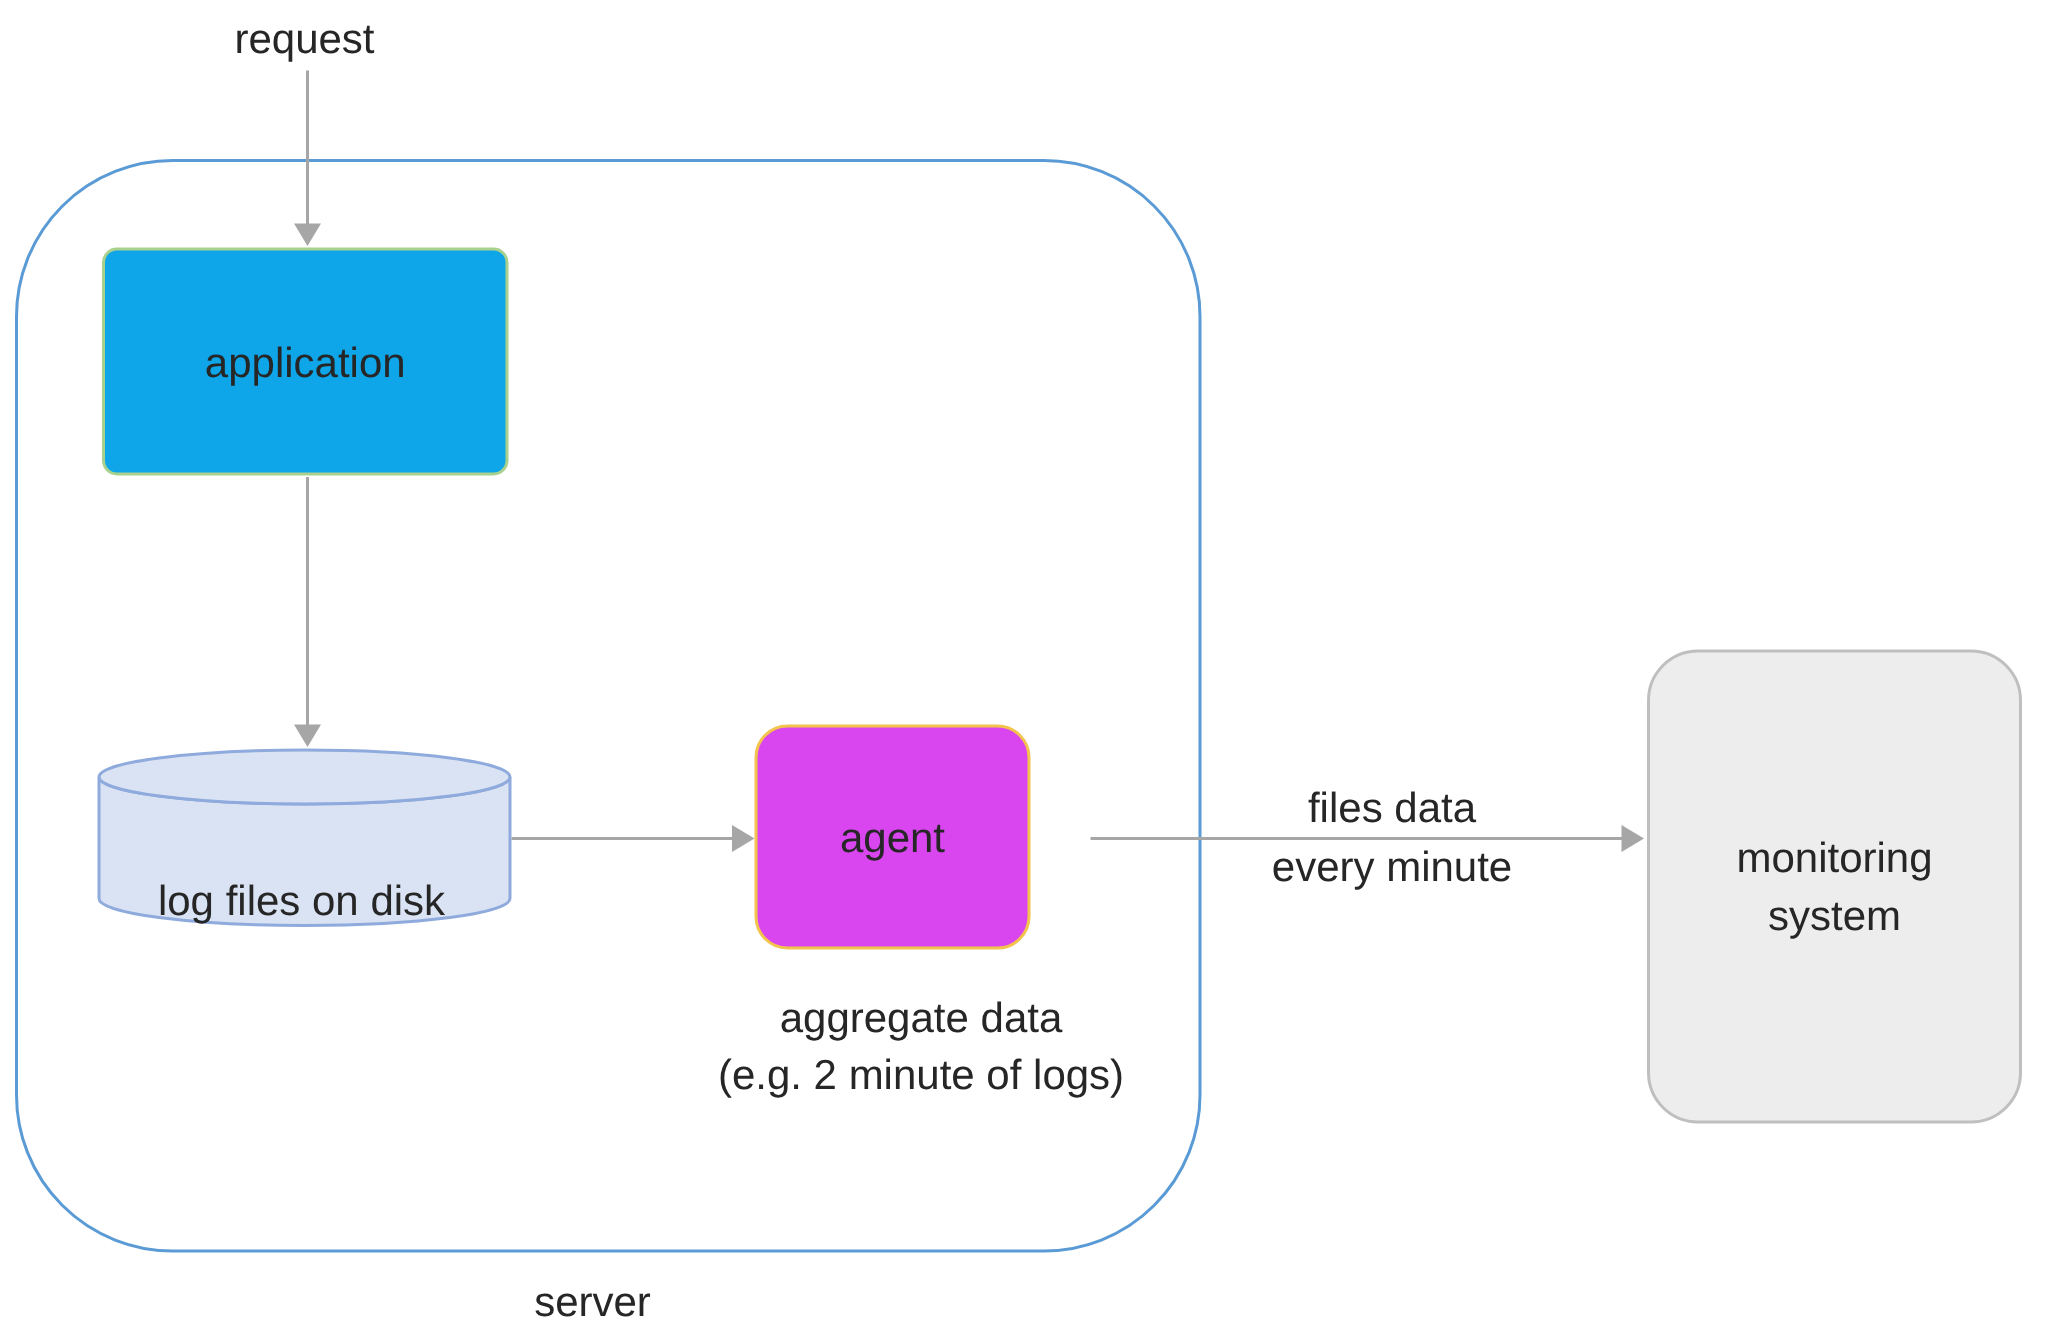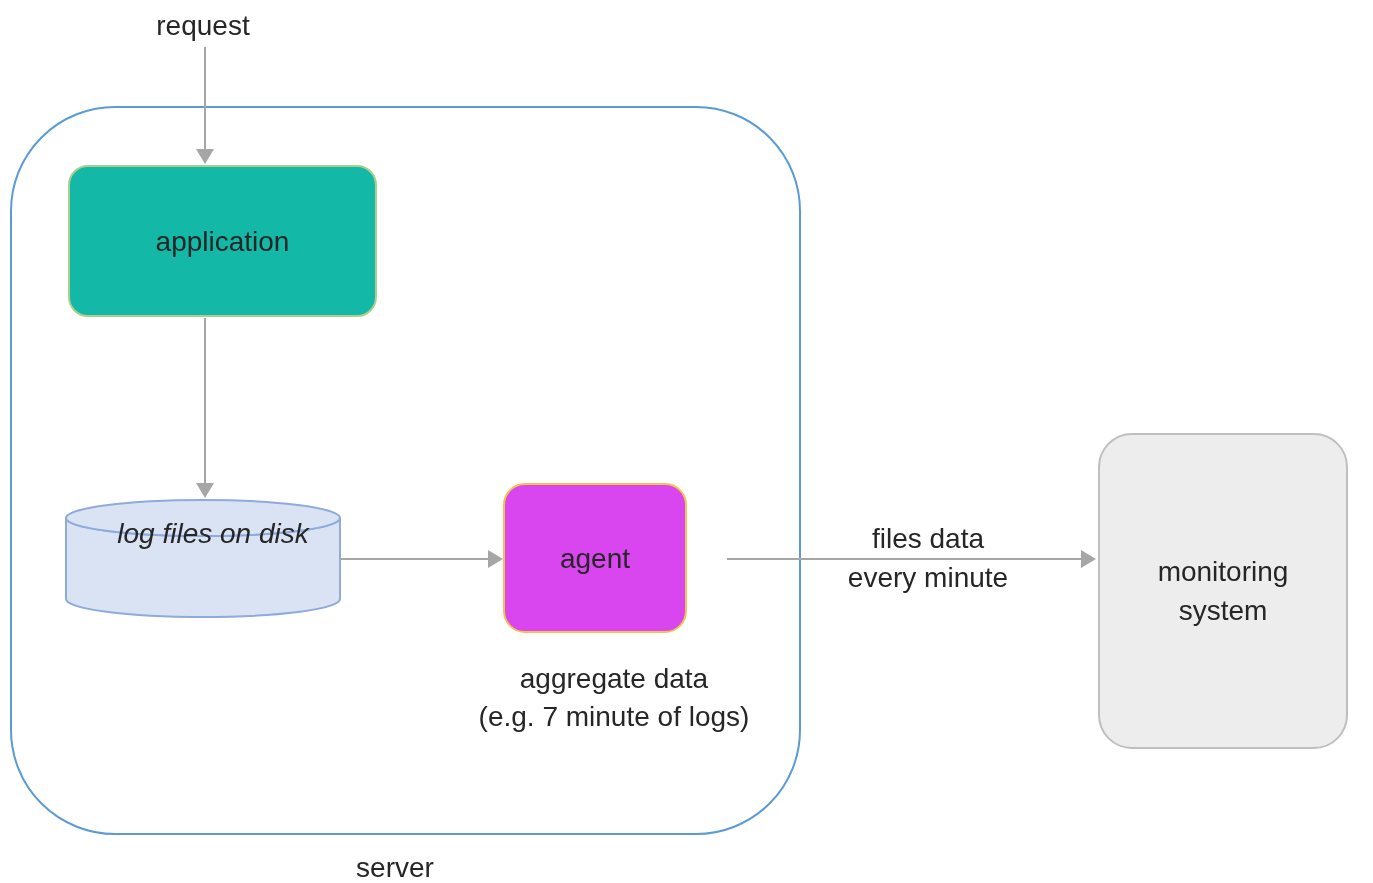--- a/index.html
+++ b/index.html
@@ -42,25 +42,25 @@
     justify-content: center;
     text-align: center;
     font-size: 28px;
     line-height: 39px;
     white-space: pre-line;
     z-index: 3;
   }
   .node-application {
     left: 68px;
     top: 165px;
-    width: 309px;
+    width: 271px;
     height: 152px;
-    background: #14b8a6;
+    background: #0ea5e9;
     border: 2px solid #a9d18e;
-    border-radius: 20px;
+    border-radius: 10px;
   }
   .node-agent {
     left: 503px;
     top: 483px;
     width: 184px;
     height: 150px;
     background: #d946ef;
     border: 2px solid #f3c44d;
     border-radius: 22px;
   }
@@ -68,30 +68,29 @@
     left: 1098px;
     top: 433px;
     width: 250px;
     height: 316px;
     background: #ededed;
     border: 2px solid #bfbfbf;
     border-radius: 34px;
   }
   .cylinder-label {
     position: absolute;
-    left: 76px;
+    left: 64px;
     top: 518px;
     width: 274px;
     height: 99px;
     display: flex;
-    align-items: flex-start;
+    align-items: flex-end;
     justify-content: center;
     font-size: 28px;
     z-index: 3;
-    font-style: italic;
   }
   .free-label {
     position: absolute;
     transform: translateX(-50%);
     text-align: center;
     font-size: 28px;
     line-height: 39px;
     white-space: pre-line;
     z-index: 3;
   }
@@ -150,20 +149,20 @@
 
   <div class="node node-monitoring">
     <span>monitoring
 system</span>
   </div>
 
   <div class="free-label lbl-request">request</div>
 
 
   <div class="free-label lbl-aggregate">aggregate data
-(e.g. 7 minute of logs)</div>
+(e.g. 2 minute of logs)</div>
 
   <div class="free-label lbl-flush">files data
 every minute</div>
 
   <div class="free-label lbl-server">server</div>
 
 </div>
 
 </body></html>

